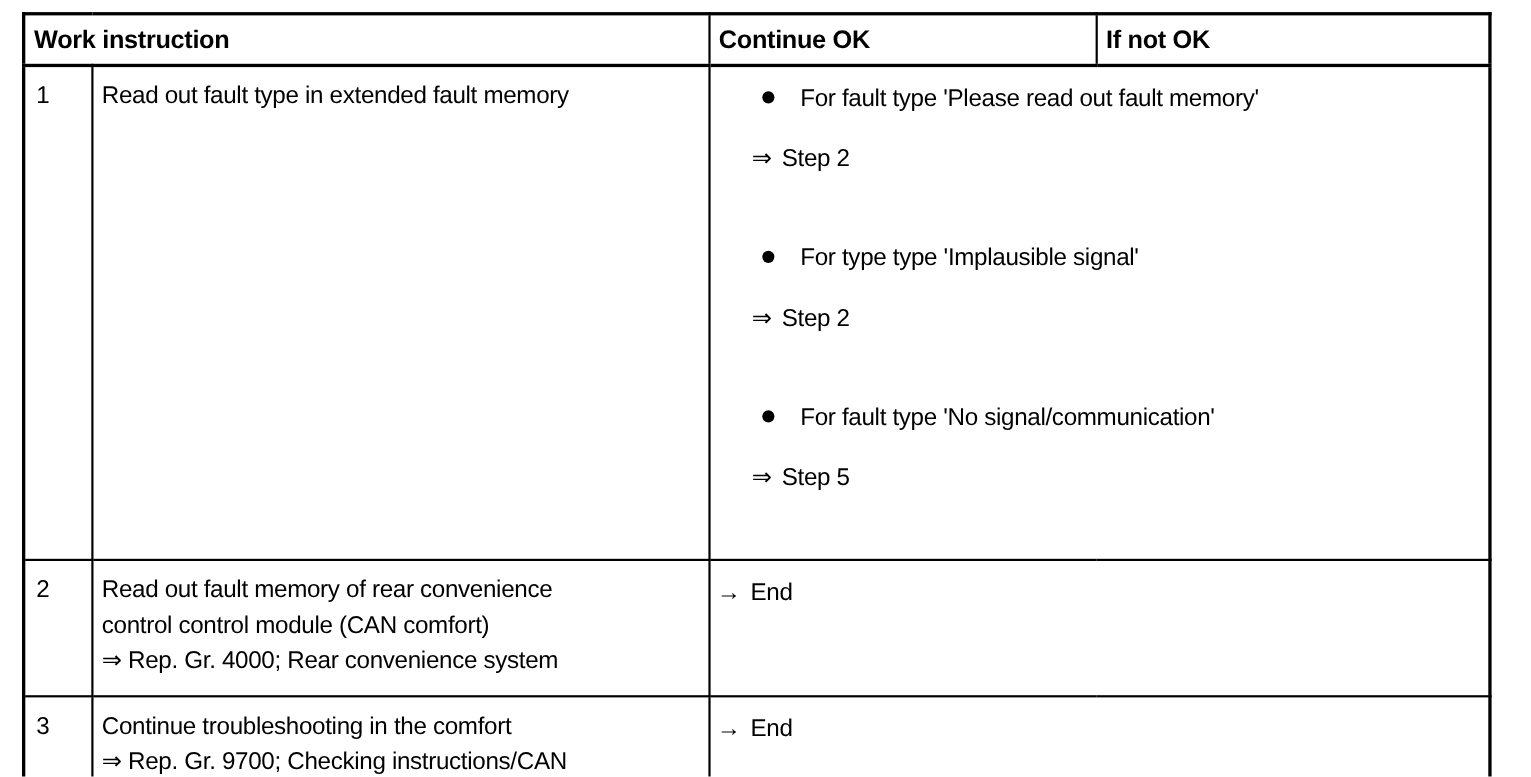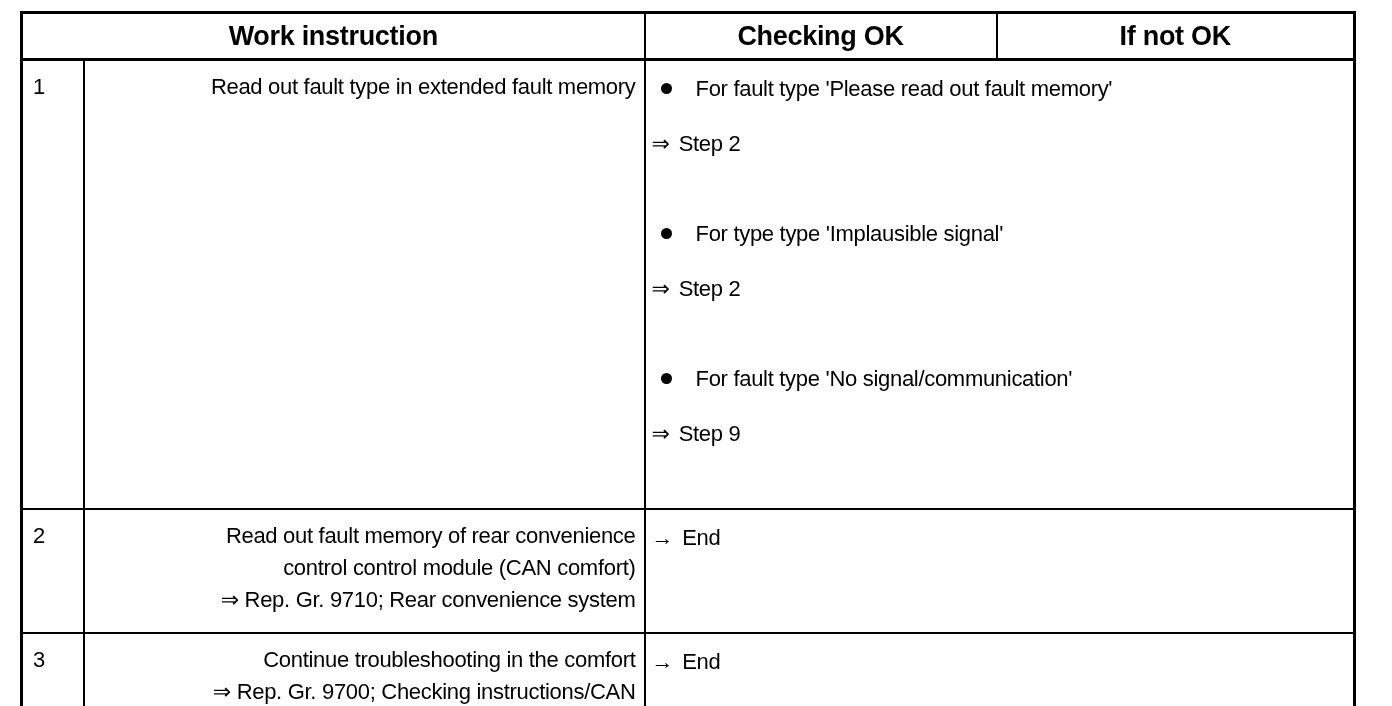--- a/index.html
+++ b/index.html
@@ -27,23 +27,23 @@
   .work-table col.c-num  { width: 62px;  }
   .work-table col.c-inst { width: 561px; }
   .work-table col.c-disp { width: 352px; }
   .work-table col.c-not  { width: 358px; }
 
   .work-table th {
     border: 2px solid #000;
     border-bottom: 3px solid #000;
     height: 44px;
     padding: 0 8px;
-    text-align: center;
+    text-align: left;
     vertical-align: middle;
-    font-size: 27px;
+    font-size: 23px;
     font-weight: bold;
     letter-spacing: -0.3px;
     white-space: nowrap;
     overflow: hidden;
   }
   .work-table td {
     border: 2px solid #000;
     vertical-align: top;
     font-size: 22px;
     line-height: 32px;
@@ -56,23 +56,23 @@
   td.instr {
     padding: 10px 8px 0 8px;
   }
   td.disp {
     padding: 12px 8px 0 6px;
   }
   .row-1 td { height: 392px; }
   .row-2 td { height: 110px; }
   .row-3 td { height: 113px; }
 
-  .instr-line { white-space: nowrap; text-align: right; }
+  .instr-line { white-space: nowrap; }
 
-  .ok-group { margin-bottom: 58px; }
+  .ok-group { margin-bottom: 58px; margin-left: 32px; }
   .cond-line {
     padding-left: 9px;
     margin-bottom: 23px;
     white-space: nowrap;
   }
   .bullet-dot {
     display: inline-block;
     width: 11px;
     height: 11px;
     background: #000;
@@ -93,21 +93,21 @@
   <table class="work-table">
     <colgroup>
       <col class="c-num">
         <col class="c-inst">
         <col class="c-disp">
         <col class="c-not">
     </colgroup>
     <thead>
       <tr>
         <th colspan="2">Work instruction</th>
-        <th>Checking OK</th>
+        <th>Continue OK</th>
         <th>If not OK</th>
       </tr>
     </thead>
     <tbody>
       <tr class="row-1">
         <td class="num">1</td>
         <td class="instr">
           <div class="instr-line">Read out fault type in extended fault memory</div>
         </td>
         <td class="disp" colspan="2">
@@ -125,31 +125,31 @@
             </div>
             <div class="arrow-line">
               <span class="arrow-glyph">⇒</span><span>Step 2</span>
             </div>
           </div>
           <div class="ok-group">
             <div class="cond-line">
               <span class="bullet-dot"></span><span>For fault type 'No signal/communication'</span>
             </div>
             <div class="arrow-line">
-              <span class="arrow-glyph">⇒</span><span>Step 9</span>
+              <span class="arrow-glyph">⇒</span><span>Step 5</span>
             </div>
           </div>
         </td>
       </tr>
       <tr class="row-2">
         <td class="num">2</td>
         <td class="instr">
           <div class="instr-line">Read out fault memory of rear convenience</div>
           <div class="instr-line">control control module (CAN comfort)</div>
-          <div class="instr-line">⇒ Rep. Gr. 9710; Rear convenience system</div>
+          <div class="instr-line">⇒ Rep. Gr. 4000; Rear convenience system</div>
         </td>
         <td class="disp" colspan="2">
           <div class="arrow-line">
             <span class="arrow-glyph">→</span><span>End</span>
           </div>
         </td>
       </tr>
       <tr class="row-3">
         <td class="num">3</td>
         <td class="instr">

